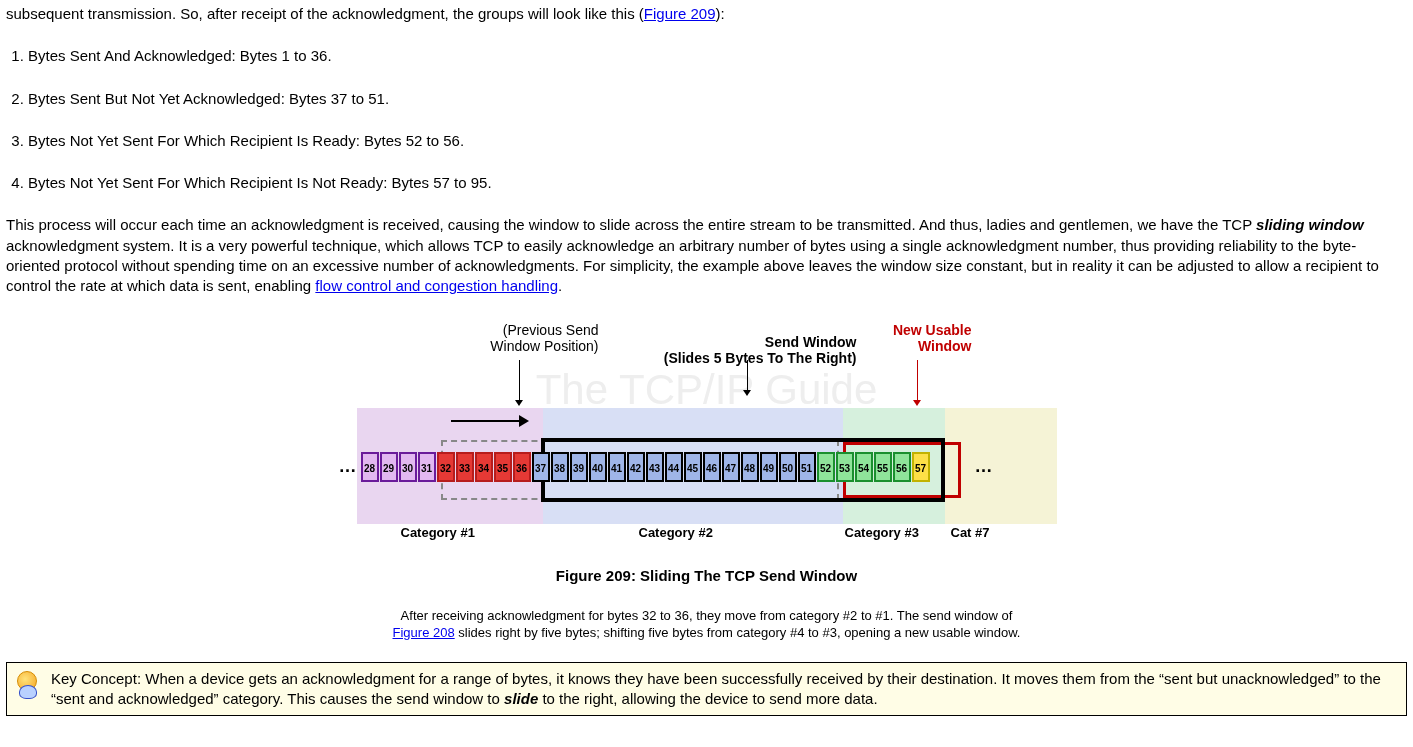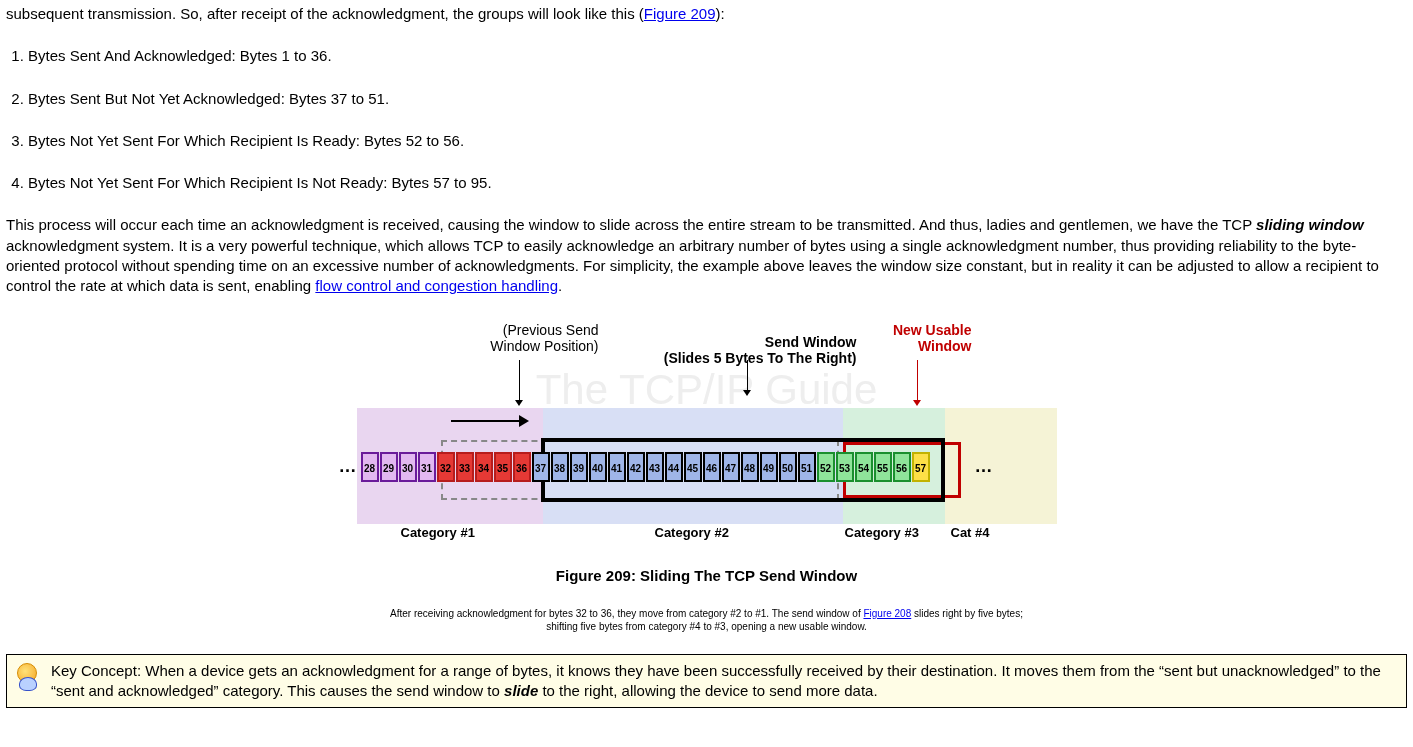--- a/index.html
+++ b/index.html
@@ -118,26 +118,26 @@
   }
   .b-purple { background:#e2b8f0; border:2px solid #6a1b9a; color:#000;}
   .b-red    { background:#e53935; border:2px solid #b71c1c; color:#000;}
   .b-blue   { background:#9fb5e8; border:2px solid #000000; color:#000;}
   .b-green  { background:#8fe49a; border:2px solid #1a8f2e; color:#000;}
   .b-yellow { background:#fde047; border:2px solid #c2b200; color:#000;}
 
   .cat-labels { position:relative; width:700px; margin:0 auto; height:22px;}
   .cat-label { position:absolute; font-weight:bold; font-size:13px;}
   .cl1 { left:44px; }
-  .cl2 { left:282px;margin-left:16px; }
+  .cl2 { left:282px; }
   .cl3 { left:488px; }
   .cl4 { left:594px; }
 
   .fig-caption { font-weight:bold; margin: 20px auto 18px auto; }
-  .fig-desc { width: 640px; margin: 20px auto; line-height:1.35; font-size:10px;}
+  .fig-desc { width: 640px; margin: 20px auto; line-height:1.35; font-size:13px;}
 
   .key-concept {
     border: 1px solid #000;
     background: #fffde6;
     padding: 6px 8px 6px 44px;
     position: relative;
     margin-top: 14px;
     font-size:15px;
   }
   .kc-icon {
@@ -228,21 +228,21 @@
     <span class="dots dots-l">…</span>
     <span class="dots dots-r">…</span>
 
     <div class="byte-row" id="byte-row"><span class="byte b-purple">28</span><span class="byte b-purple">29</span><span class="byte b-purple">30</span><span class="byte b-purple">31</span><span class="byte b-red">32</span><span class="byte b-red">33</span><span class="byte b-red">34</span><span class="byte b-red">35</span><span class="byte b-red">36</span><span class="byte b-blue">37</span><span class="byte b-blue">38</span><span class="byte b-blue">39</span><span class="byte b-blue">40</span><span class="byte b-blue">41</span><span class="byte b-blue">42</span><span class="byte b-blue">43</span><span class="byte b-blue">44</span><span class="byte b-blue">45</span><span class="byte b-blue">46</span><span class="byte b-blue">47</span><span class="byte b-blue">48</span><span class="byte b-blue">49</span><span class="byte b-blue">50</span><span class="byte b-blue">51</span><span class="byte b-green">52</span><span class="byte b-green">53</span><span class="byte b-green">54</span><span class="byte b-green">55</span><span class="byte b-green">56</span><span class="byte b-yellow">57</span></div>
   </div>
 
   <div class="cat-labels">
     <span class="cat-label cl1">Category #1</span>
     <span class="cat-label cl2">Category #2</span>
     <span class="cat-label cl3">Category #3</span>
-    <span class="cat-label cl4">Cat #4</span>
+    <span class="cat-label cl4">Cat #7</span>
   </div>
 
   <div class="fig-caption">Figure 209: Sliding The TCP Send Window</div>
   <div class="fig-desc">
     <span>After receiving acknowledgment for bytes 32 to 36, they move from category #2 to #1. The send window of </span><a href="#">Figure 208</a><span> slides right by five bytes; shifting five bytes from category #4 to #3, opening a new usable window.</span>
   </div>
 </div>
 
 <div class="key-concept">
   <div class="kc-icon">

